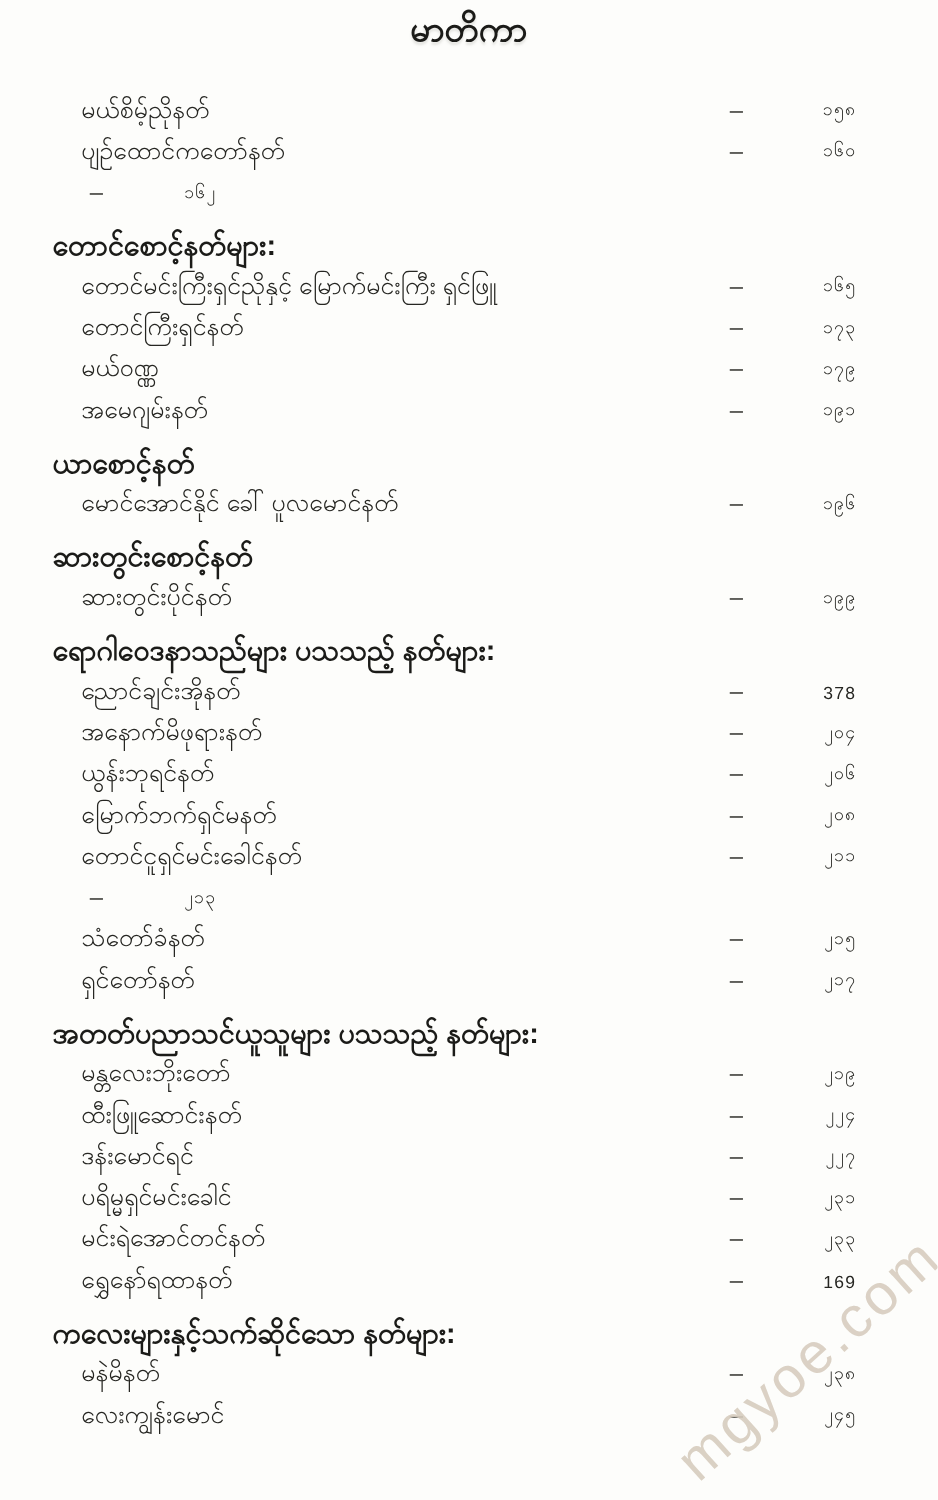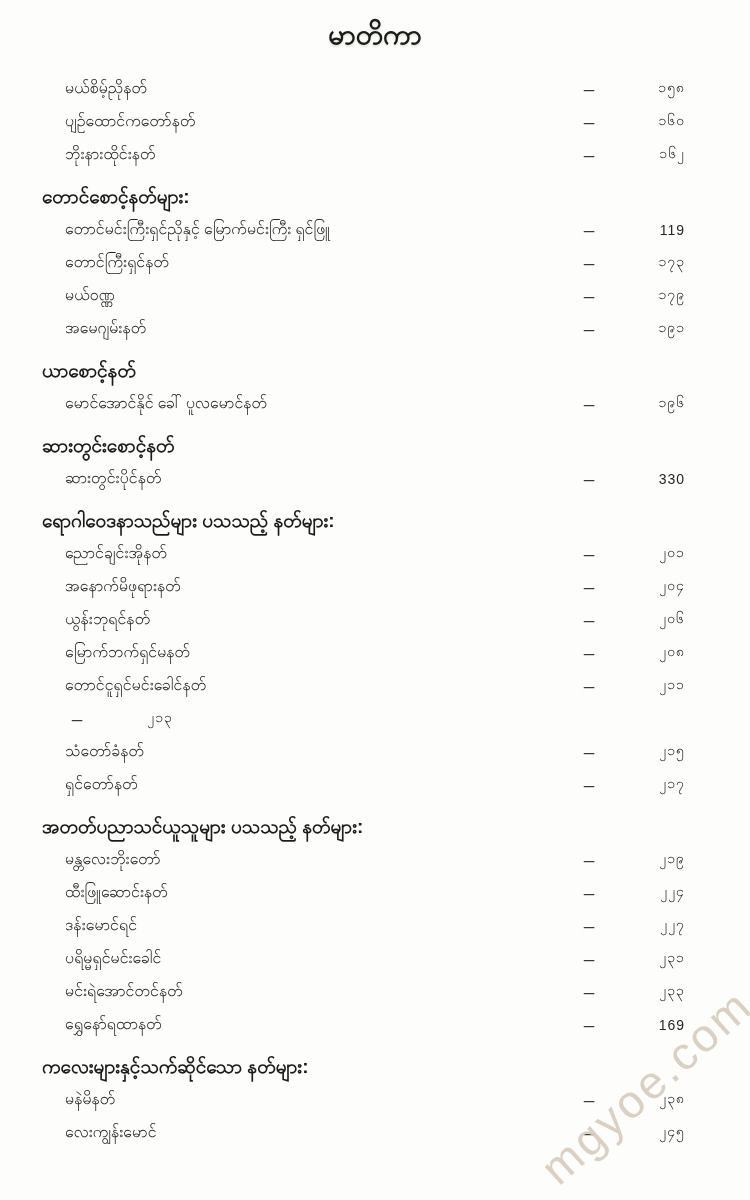--- a/index.html
+++ b/index.html
@@ -20,49 +20,48 @@
     height:1200px;
     background:var(--paper);
     overflow:hidden;
     color:var(--ink);
   }
   .page-title{
     text-align:center;
     font-size:28px;
     font-weight:bold;
     color:var(--ink-bold);
-    padding-top:16px;
+    padding-top:5px;
     height:62px;
     text-shadow:0 2px 2px rgba(150,150,145,0.25);
   }
   .toc{
     padding:10px 65px 0 42px;
   }
   .toc-section{display:block;}
   .section-header{
-    font-size:19px;
+    font-size:23px;
     font-weight:bold;
     color:var(--ink-bold);
     margin-top:9px;
     height:33px;
     line-height:33px;
     white-space:nowrap;
   }
   .toc-row{
     display:flex;
     align-items:center;
     height:33px;
     padding-left:23px;
     white-space:nowrap;
   }
   .toc-row .label{
     flex:1;
-    font-size:16px;
+    font-size:20px;
     overflow:hidden;
-    font-family:Liberation Serif, serif;
   }
   .toc-row .dash{
     width:24px;
     text-align:center;
     font-size:19px;
     color:#3a3a36;
   }
   .toc-row .num{
     width:84px;
     text-align:right;
@@ -98,34 +97,33 @@
     <span class="num">၁၅၈</span>
   </div>
 
   <div class="toc-row">
     <span class="label">ပျဉ်ထောင်ကတော်နတ်</span>
     <span class="dash">–</span>
     <span class="num">၁၆၀</span>
   </div>
 
   <div class="toc-row">
-    <span class="label">ဘိုးနားထိုင်းနတ်</span>
     <span class="dash">–</span>
     <span class="num">၁၆၂</span>
   </div>
 </div>
   </section>
 
   <section class="toc-section">
     <h2 class="section-header">တောင်စောင့်နတ်များ:</h2>
     <div class="items">
   <div class="toc-row">
     <span class="label">တောင်မင်းကြီးရှင်ညိုနှင့် မြောက်မင်းကြီး ရှင်ဖြူ</span>
     <span class="dash">–</span>
-    <span class="num">119</span>
+    <span class="num">၁၆၅</span>
   </div>
 
   <div class="toc-row">
     <span class="label">တောင်ကြီးရှင်နတ်</span>
     <span class="dash">–</span>
     <span class="num">၁၇၃</span>
   </div>
 
   <div class="toc-row">
     <span class="label">မယ်ဝဏ္ဏ</span>
@@ -151,32 +149,32 @@
   </div>
 </div>
   </section>
 
   <section class="toc-section">
     <h2 class="section-header">ဆားတွင်းစောင့်နတ်</h2>
     <div class="items">
   <div class="toc-row">
     <span class="label">ဆားတွင်းပိုင်နတ်</span>
     <span class="dash">–</span>
-    <span class="num">330</span>
+    <span class="num">၁၉၉</span>
   </div>
 </div>
   </section>
 
   <section class="toc-section">
     <h2 class="section-header">ရောဂါဝေဒနာသည်များ ပသသည့် နတ်များ:</h2>
     <div class="items">
   <div class="toc-row">
     <span class="label">ညောင်ချင်းအိုနတ်</span>
     <span class="dash">–</span>
-    <span class="num">၂၀၁</span>
+    <span class="num">378</span>
   </div>
 
   <div class="toc-row">
     <span class="label">အနောက်မိဖုရားနတ်</span>
     <span class="dash">–</span>
     <span class="num">၂၀၄</span>
   </div>
 
   <div class="toc-row">
     <span class="label">ယွန်းဘုရင်နတ်</span>

